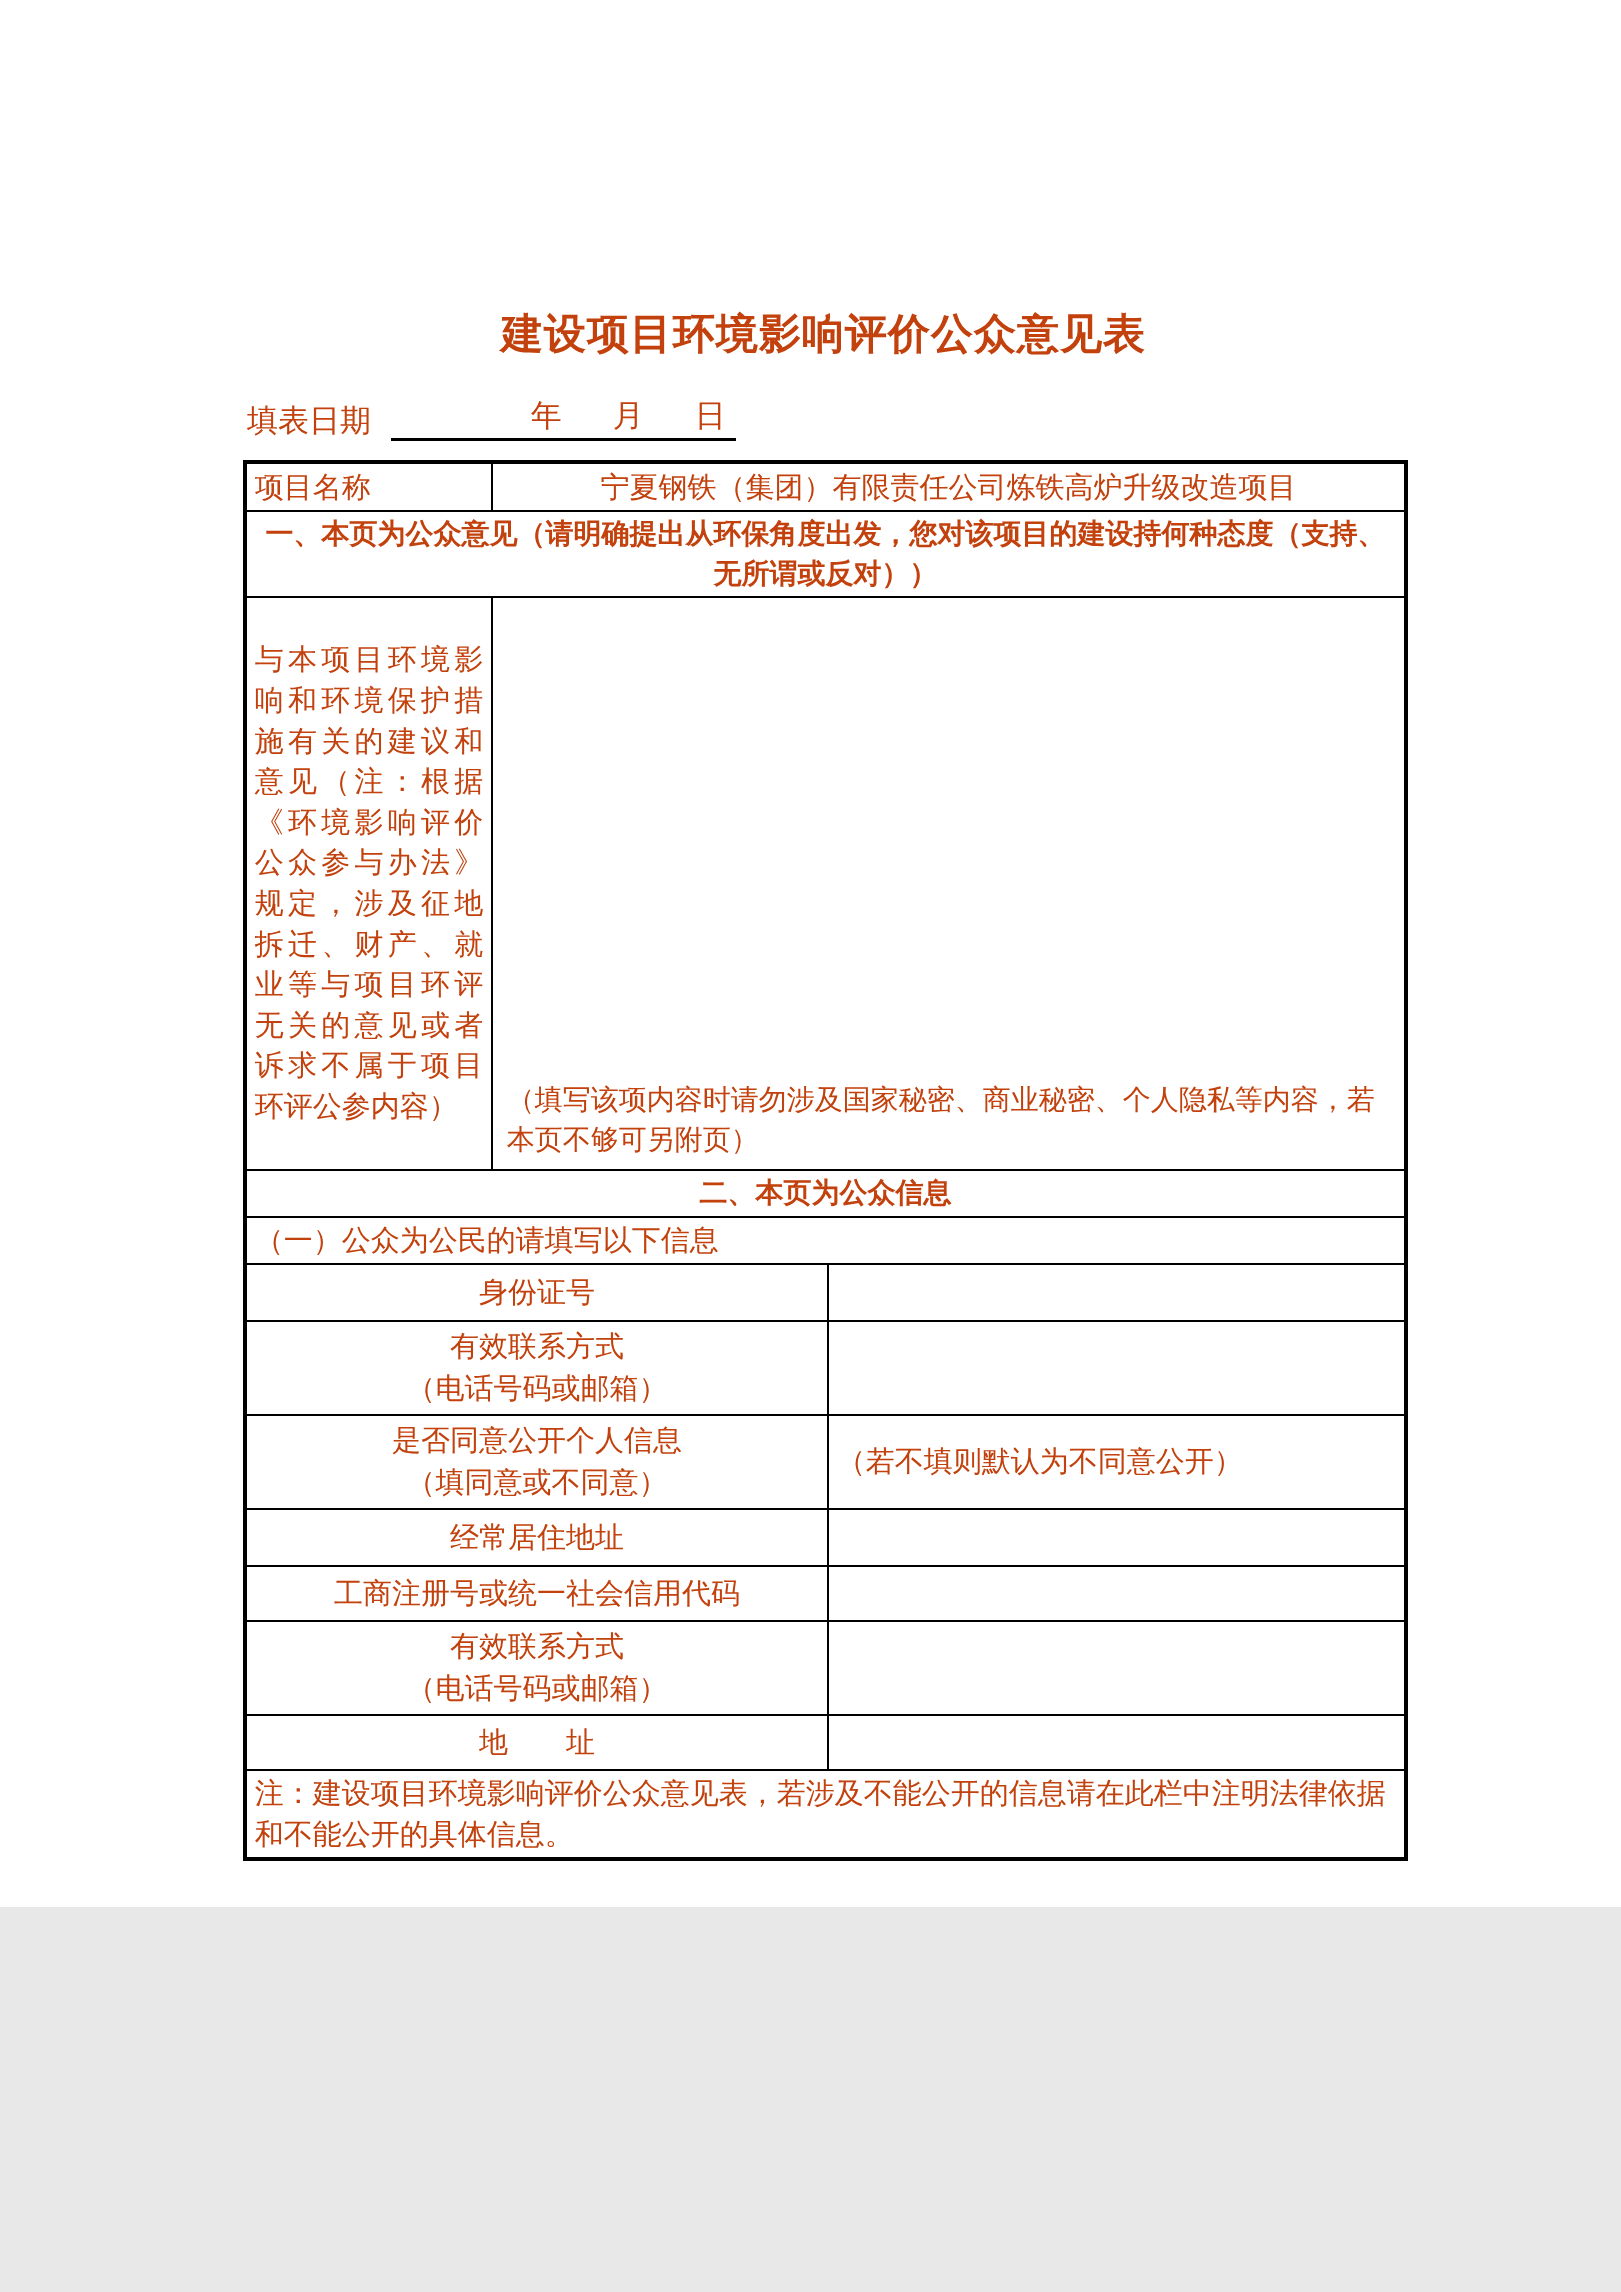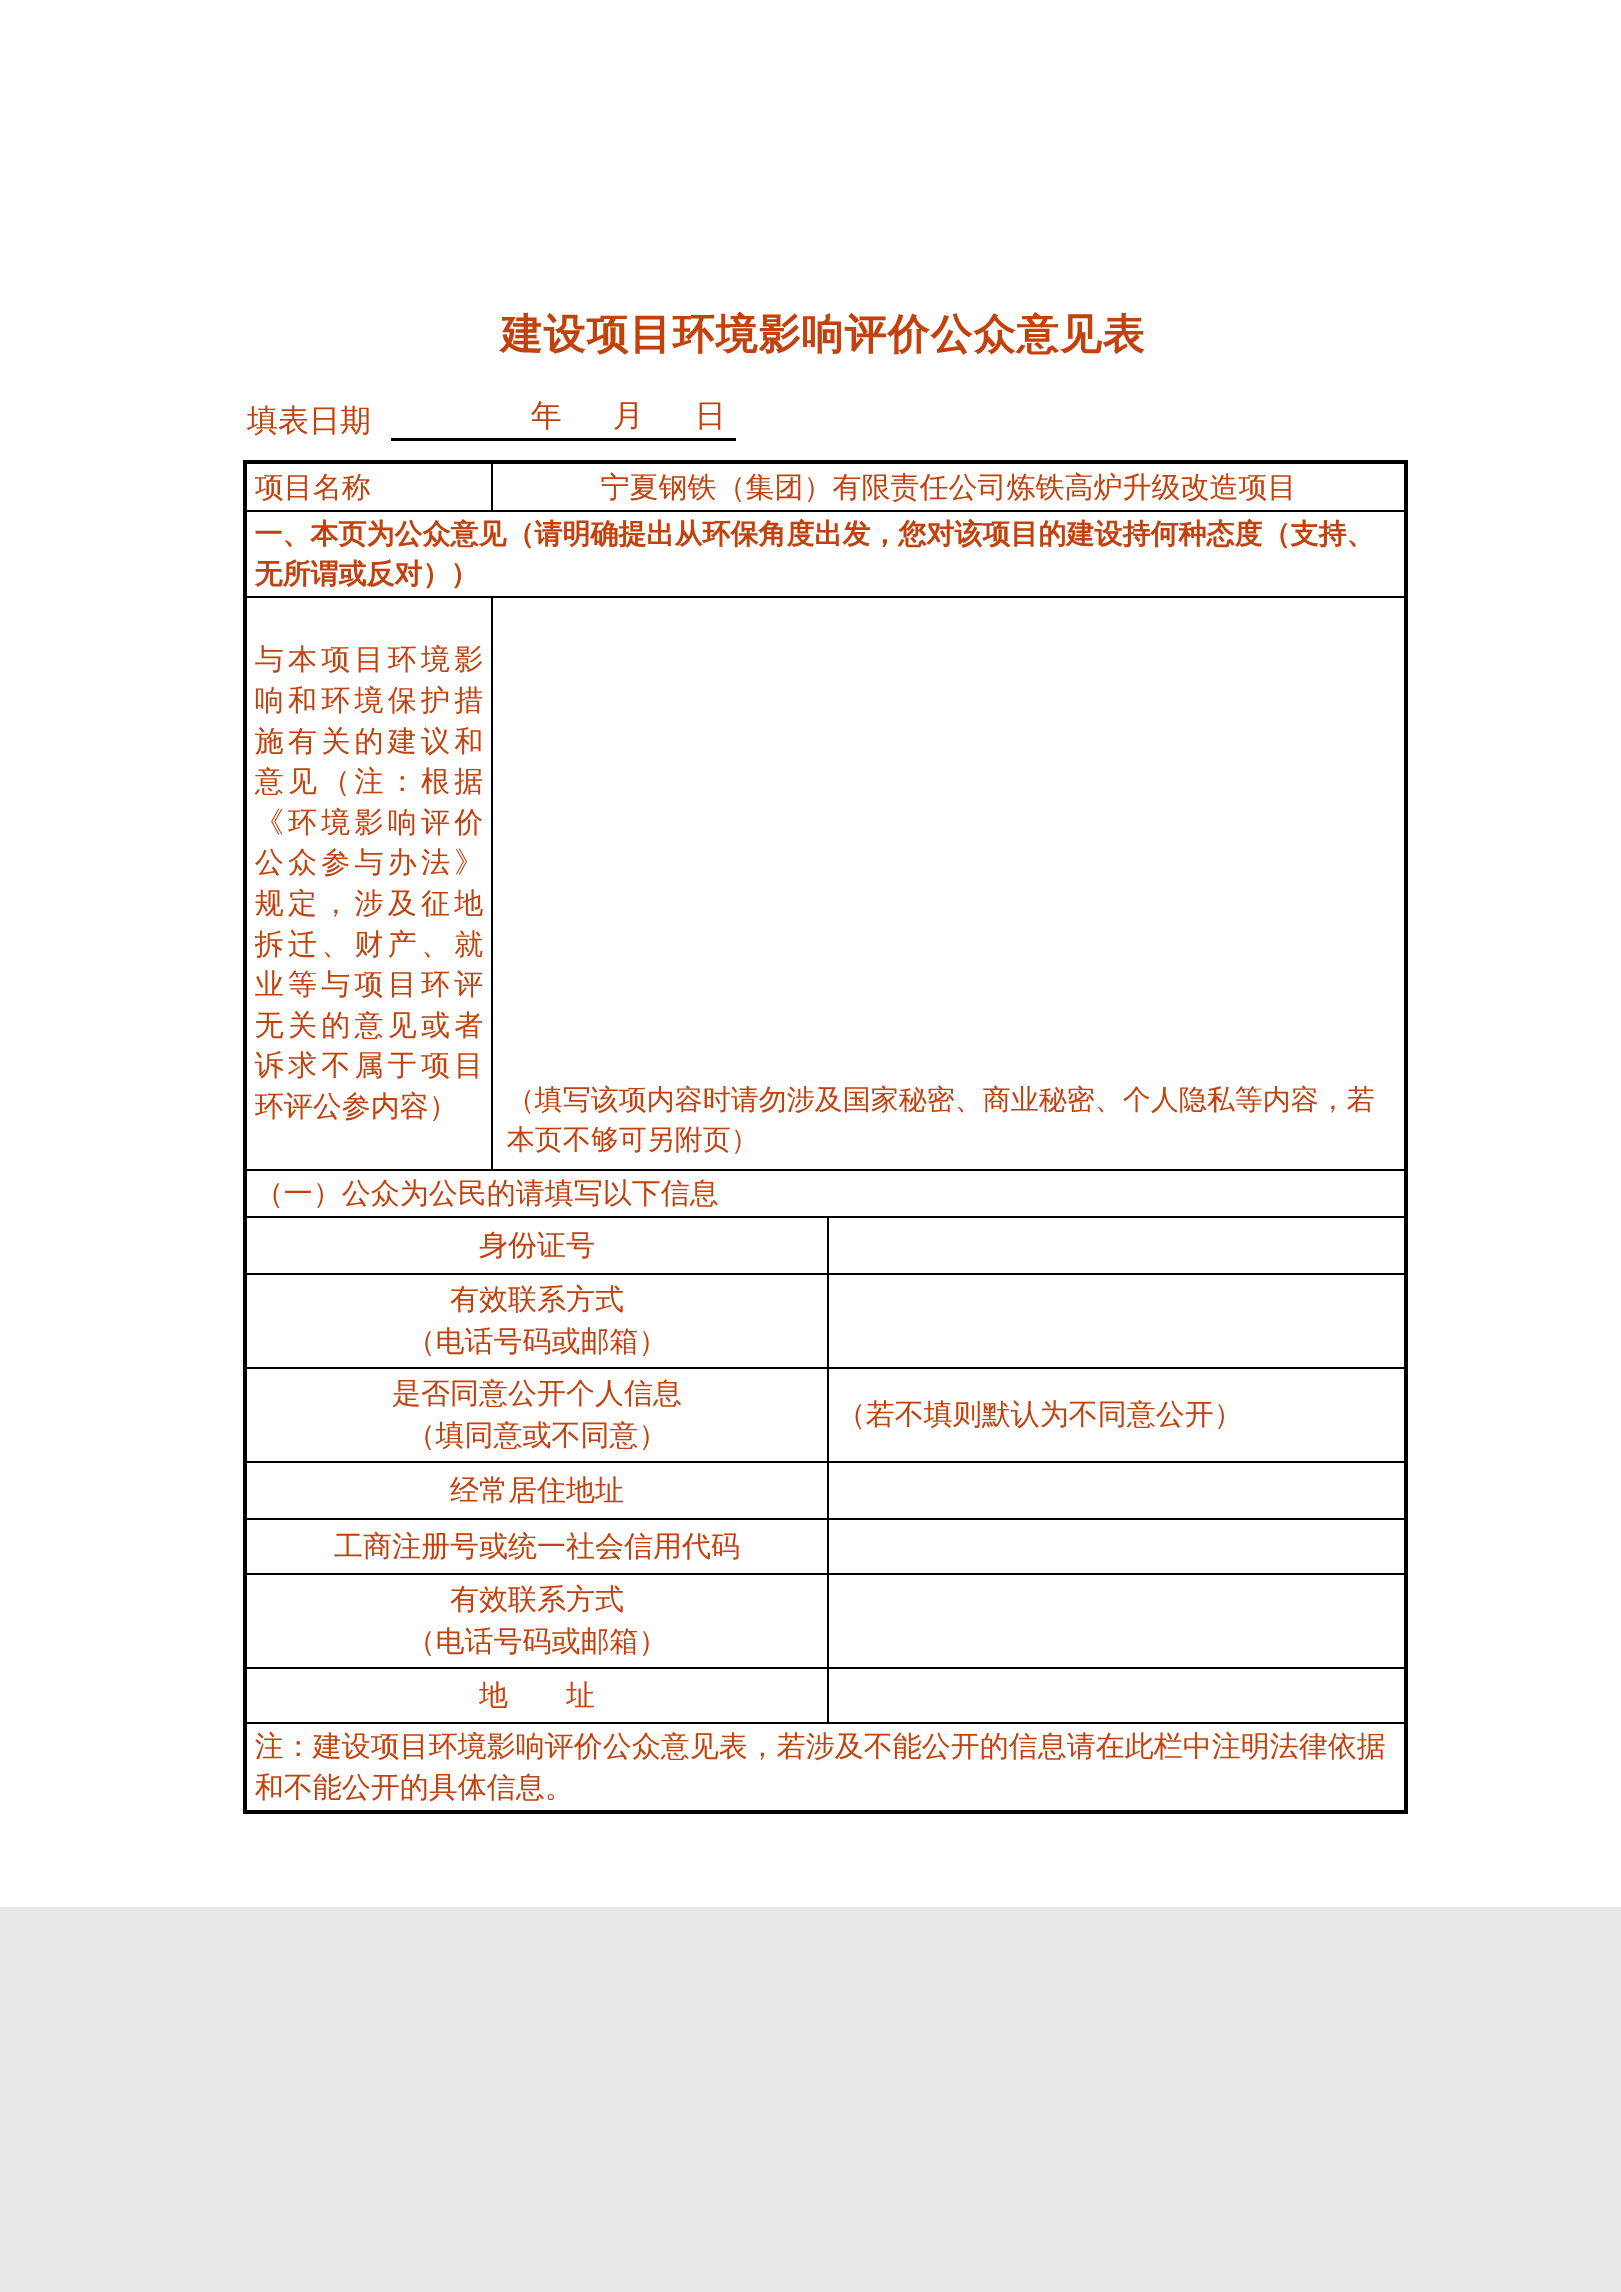--- a/index.html
+++ b/index.html
@@ -64,21 +64,21 @@
   .form-table td {
     border: 2.9px solid #000;
     border-left-width: 2px;
     border-right-width: 2px;
     padding: 2px 7.8px;
     vertical-align: middle;
     overflow: hidden;
   }
   .left    { text-align: left; }
   .center  { text-align: center; }
-  .bold    { font-weight: bold; }
+  .bold    { font-weight: bold; text-align: center; }
   .section-heading { font-size: 28px; padding: 3.9px 5.9px; line-height: 1.42; }
   .sub-heading     { padding: 3.9px 5.9px; }
 
   
   .big-label {
     font-size: 29px;
     line-height: 1.4;
     text-align: justify;
     text-justify: inter-character;
     padding: 2px 2.9px;
@@ -135,20 +135,23 @@
     </tr>
 
     <tr style="height:573px;">
       <td class="big-label">与本项目环境影响和环境保护措施有关的建议和意见（注：根据《环境影响评价公众参与办法》规定，涉及征地拆迁、财产、就业等与项目环评无关的意见或者诉求不属于项目环评公参内容）</td>
       <td class="opinion-cell" colspan="2">
         <div class="opinion-fill"></div>
         <div class="opinion-note">（填写该项内容时请勿涉及国家秘密、商业秘密、个人隐私等内容，若本页不够可另附页）</div>
       </td>
     </tr>
 
+    <tr style="height:47px;">
+      <td class="left bold section-heading" colspan="3">二、本页为公众信息</td>
+    </tr>
 
     <tr style="height:47px;">
       <td class="left sub-heading" colspan="3">（一）公众为公民的请填写以下信息</td>
     </tr>
 
     <tr style="height:57px;margin-top:27px;">
       <td class="center" colspan="2">身份证号</td>
       <td></td>
     </tr>
     <tr style="height:94px;">

